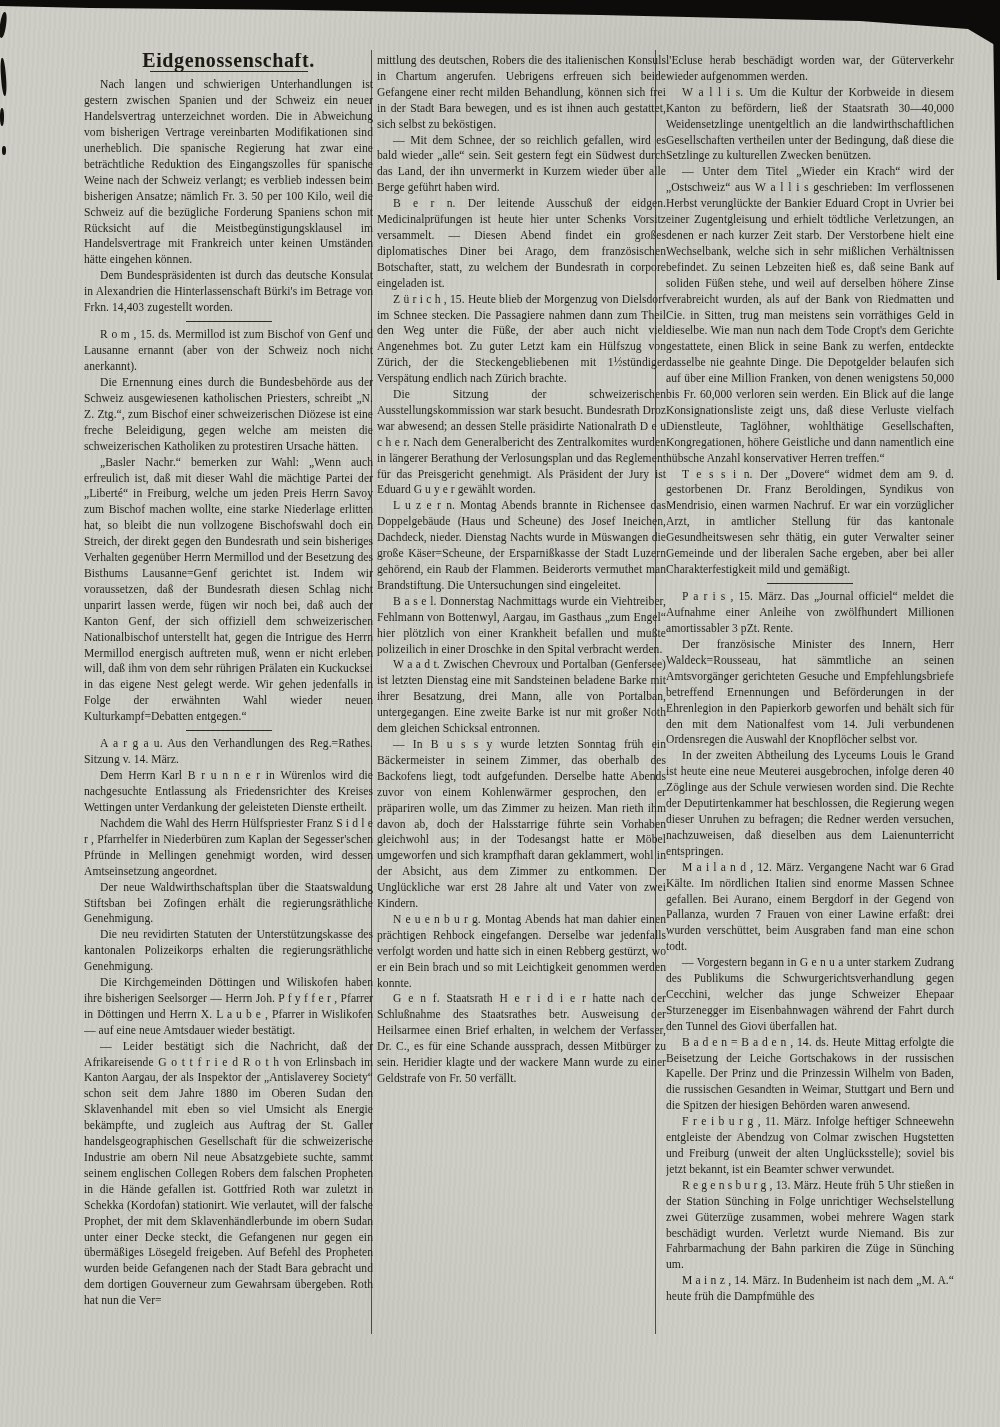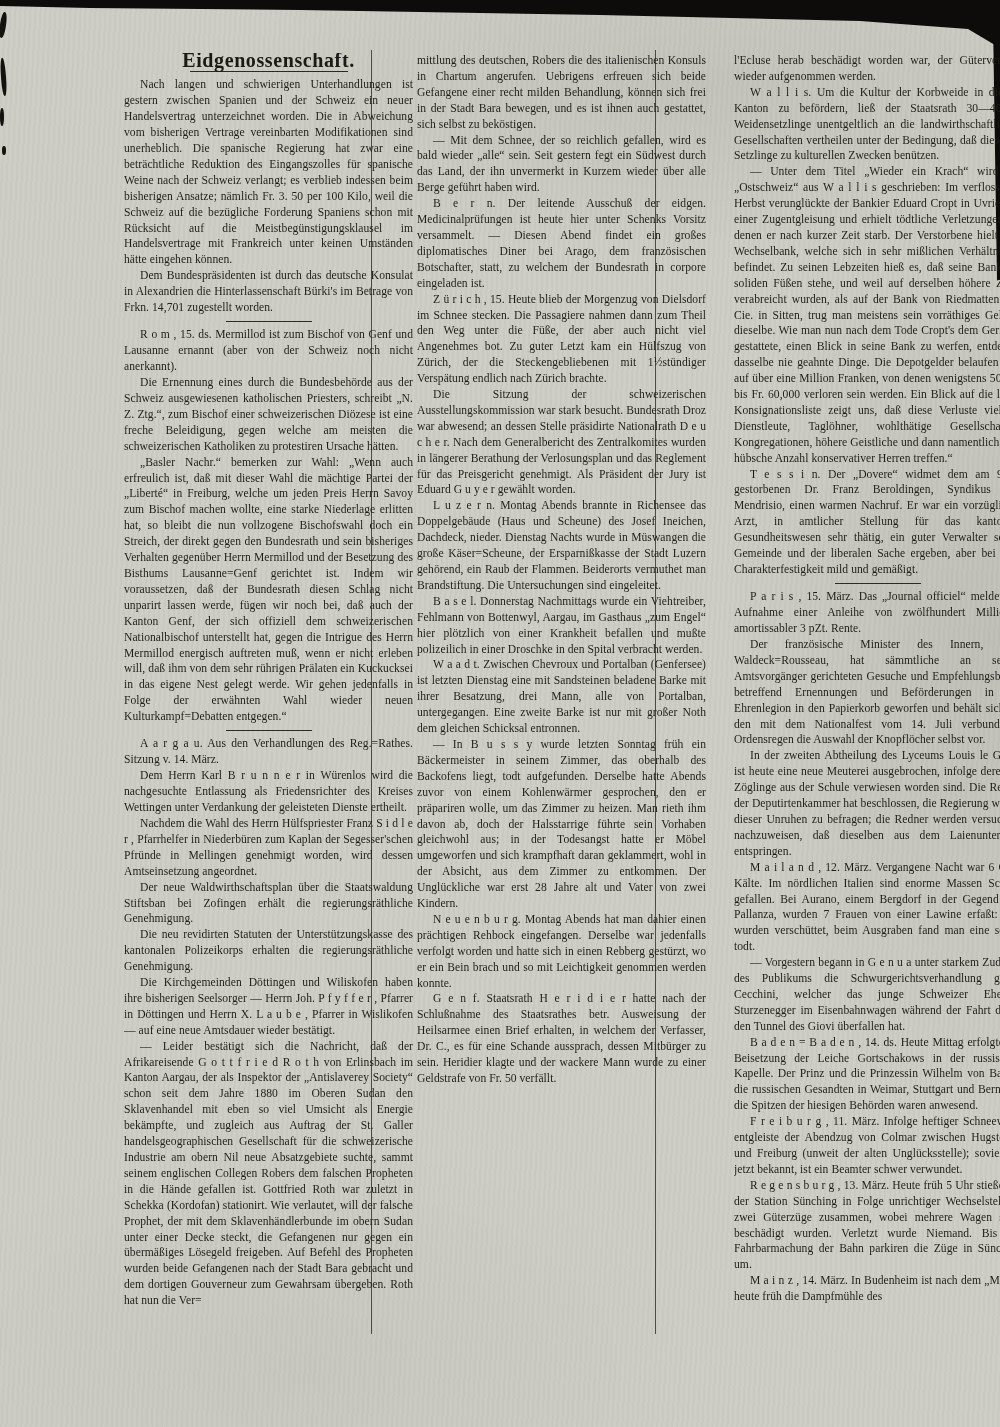--- a/index.html
+++ b/index.html
@@ -26,25 +26,24 @@
   .sp2 { left:1px; top:58px; width:5px; height:38px; transform:rotate(-4deg); }
   .sp3 { left:0; top:108px; width:4px; height:18px; }
   .sp4 { left:2px; top:146px; width:4px; height:9px; }
   .colrule { position:absolute; top:50px; width:1px; height:1284px; background:rgba(42,38,33,0.78); }
   .rule1 { left:371px; }
   .rule2 { left:655px; }
   .col {
     position:absolute; top:53px; width:289px; height:1292px; overflow:hidden;
     text-align:justify; font-size:11.6px; line-height:15.9px; color:#211e1a;
     letter-spacing:0.05px;
-    margin-left:40px;
   }
   .col1 { left:84px; }
   .col2 { left:377px; }
-  .col3 { left:694px; width:288px; }
+  .col3 { left:666px; width:288px; }
   .masthead {
     text-align:center; font-weight:bold; font-size:20px; letter-spacing:0.6px;
     margin:0 0 2px 0; text-indent:0; color:#1d1a16;
   }
   .title-rule { width:158px; height:1.5px; background:#2c2925; margin:0 auto 5px auto; }
   .para { margin:0; text-indent:16px; }
   .para.noindent { text-indent:0; }
   .separator { width:86px; height:1.4px; background:#2d2a26; margin:5px auto 5px auto; }
 </style>
 </head>
@@ -58,21 +57,21 @@
   <div class="speck sp3"></div>
   <div class="speck sp4"></div>
 
   <div class="colrule rule1"></div>
   <div class="colrule rule2"></div>
 
   <div class="col col1">
     <h1 class="masthead">Eidgenossenschaft.</h1>
     <div class="title-rule"></div>
   <p class="para">Nach langen und schwierigen Unterhandlungen ist gestern zwischen Spanien und der Schweiz ein neuer Handelsvertrag unterzeichnet worden. Die in Abweichung vom bisherigen Vertrage vereinbarten Modifikationen sind unerheblich. Die spanische Regierung hat zwar eine beträchtliche Reduktion des Eingangszolles für spanische Weine nach der Schweiz verlangt; es verblieb indessen beim bisherigen Ansatze; nämlich Fr. 3. 50 per 100 Kilo, weil die Schweiz auf die bezügliche Forderung Spaniens schon mit Rücksicht auf die Meistbegünstigungsklausel im Handelsvertrage mit Frankreich unter keinen Umständen hätte eingehen können.</p>
-      <p class="para">Dem Bundespräsidenten ist durch das deutsche Konsulat in Alexandrien die Hinterlassenschaft Bürki's im Betrage von Frkn. 14,701 zugestellt worden.</p>
+      <p class="para">Dem Bundespräsidenten ist durch das deutsche Konsulat in Alexandrien die Hinterlassenschaft Bürki's im Betrage von Frkn. 14,403 zugestellt worden.</p>
       <div class="separator"></div>
       <p class="para">R o m , 15. ds. Mermillod ist zum Bischof von Genf und Lausanne ernannt (aber von der Schweiz noch nicht anerkannt).</p>
       <p class="para">Die Ernennung eines durch die Bundesbehörde aus der Schweiz ausgewiesenen katholischen Priesters, schreibt „N. Z. Ztg.“, zum Bischof einer schweizerischen Diözese ist eine freche Beleidigung, gegen welche am meisten die schweizerischen Katholiken zu protestiren Ursache hätten.</p>
       <p class="para">„Basler Nachr.“ bemerken zur Wahl: „Wenn auch erfreulich ist, daß mit dieser Wahl die mächtige Partei der „Liberté“ in Freiburg, welche um jeden Preis Herrn Savoy zum Bischof machen wollte, eine starke Niederlage erlitten hat, so bleibt die nun vollzogene Bischofswahl doch ein Streich, der direkt gegen den Bundesrath und sein bisheriges Verhalten gegenüber Herrn Mermillod und der Besetzung des Bisthums Lausanne=Genf gerichtet ist. Indem wir voraussetzen, daß der Bundesrath diesen Schlag nicht unparirt lassen werde, fügen wir noch bei, daß auch der Kanton Genf, der sich offiziell dem schweizerischen Nationalbischof unterstellt hat, gegen die Intrigue des Herrn Mermillod energisch auftreten muß, wenn er nicht erleben will, daß ihm von dem sehr rührigen Prälaten ein Kuckucksei in das eigene Nest gelegt werde. Wir gehen jedenfalls in Folge der erwähnten Wahl wieder neuen Kulturkampf=Debatten entgegen.“</p>
       <div class="separator"></div>
       <p class="para">A a r g a u. Aus den Verhandlungen des Reg.=Rathes. Sitzung v. 14. März.</p>
       <p class="para">Dem Herrn Karl B r u n n e r in Würenlos wird die nachgesuchte Entlassung als Friedensrichter des Kreises Wettingen unter Verdankung der geleisteten Dienste ertheilt.</p>
       <p class="para">Nachdem die Wahl des Herrn Hülfspriester Franz S i d l e r , Pfarrhelfer in Niederbüren zum Kaplan der Segesser'schen Pfründe in Mellingen genehmigt worden, wird dessen Amtseinsetzung angeordnet.</p>
       <p class="para">Der neue Waldwirthschaftsplan über die Staatswaldung Stiftsban bei Zofingen erhält die regierungsräthliche Genehmigung.</p>
       <p class="para">Die neu revidirten Statuten der Unterstützungskasse des kantonalen Polizeikorps erhalten die regierungsräthliche Genehmigung.</p>

